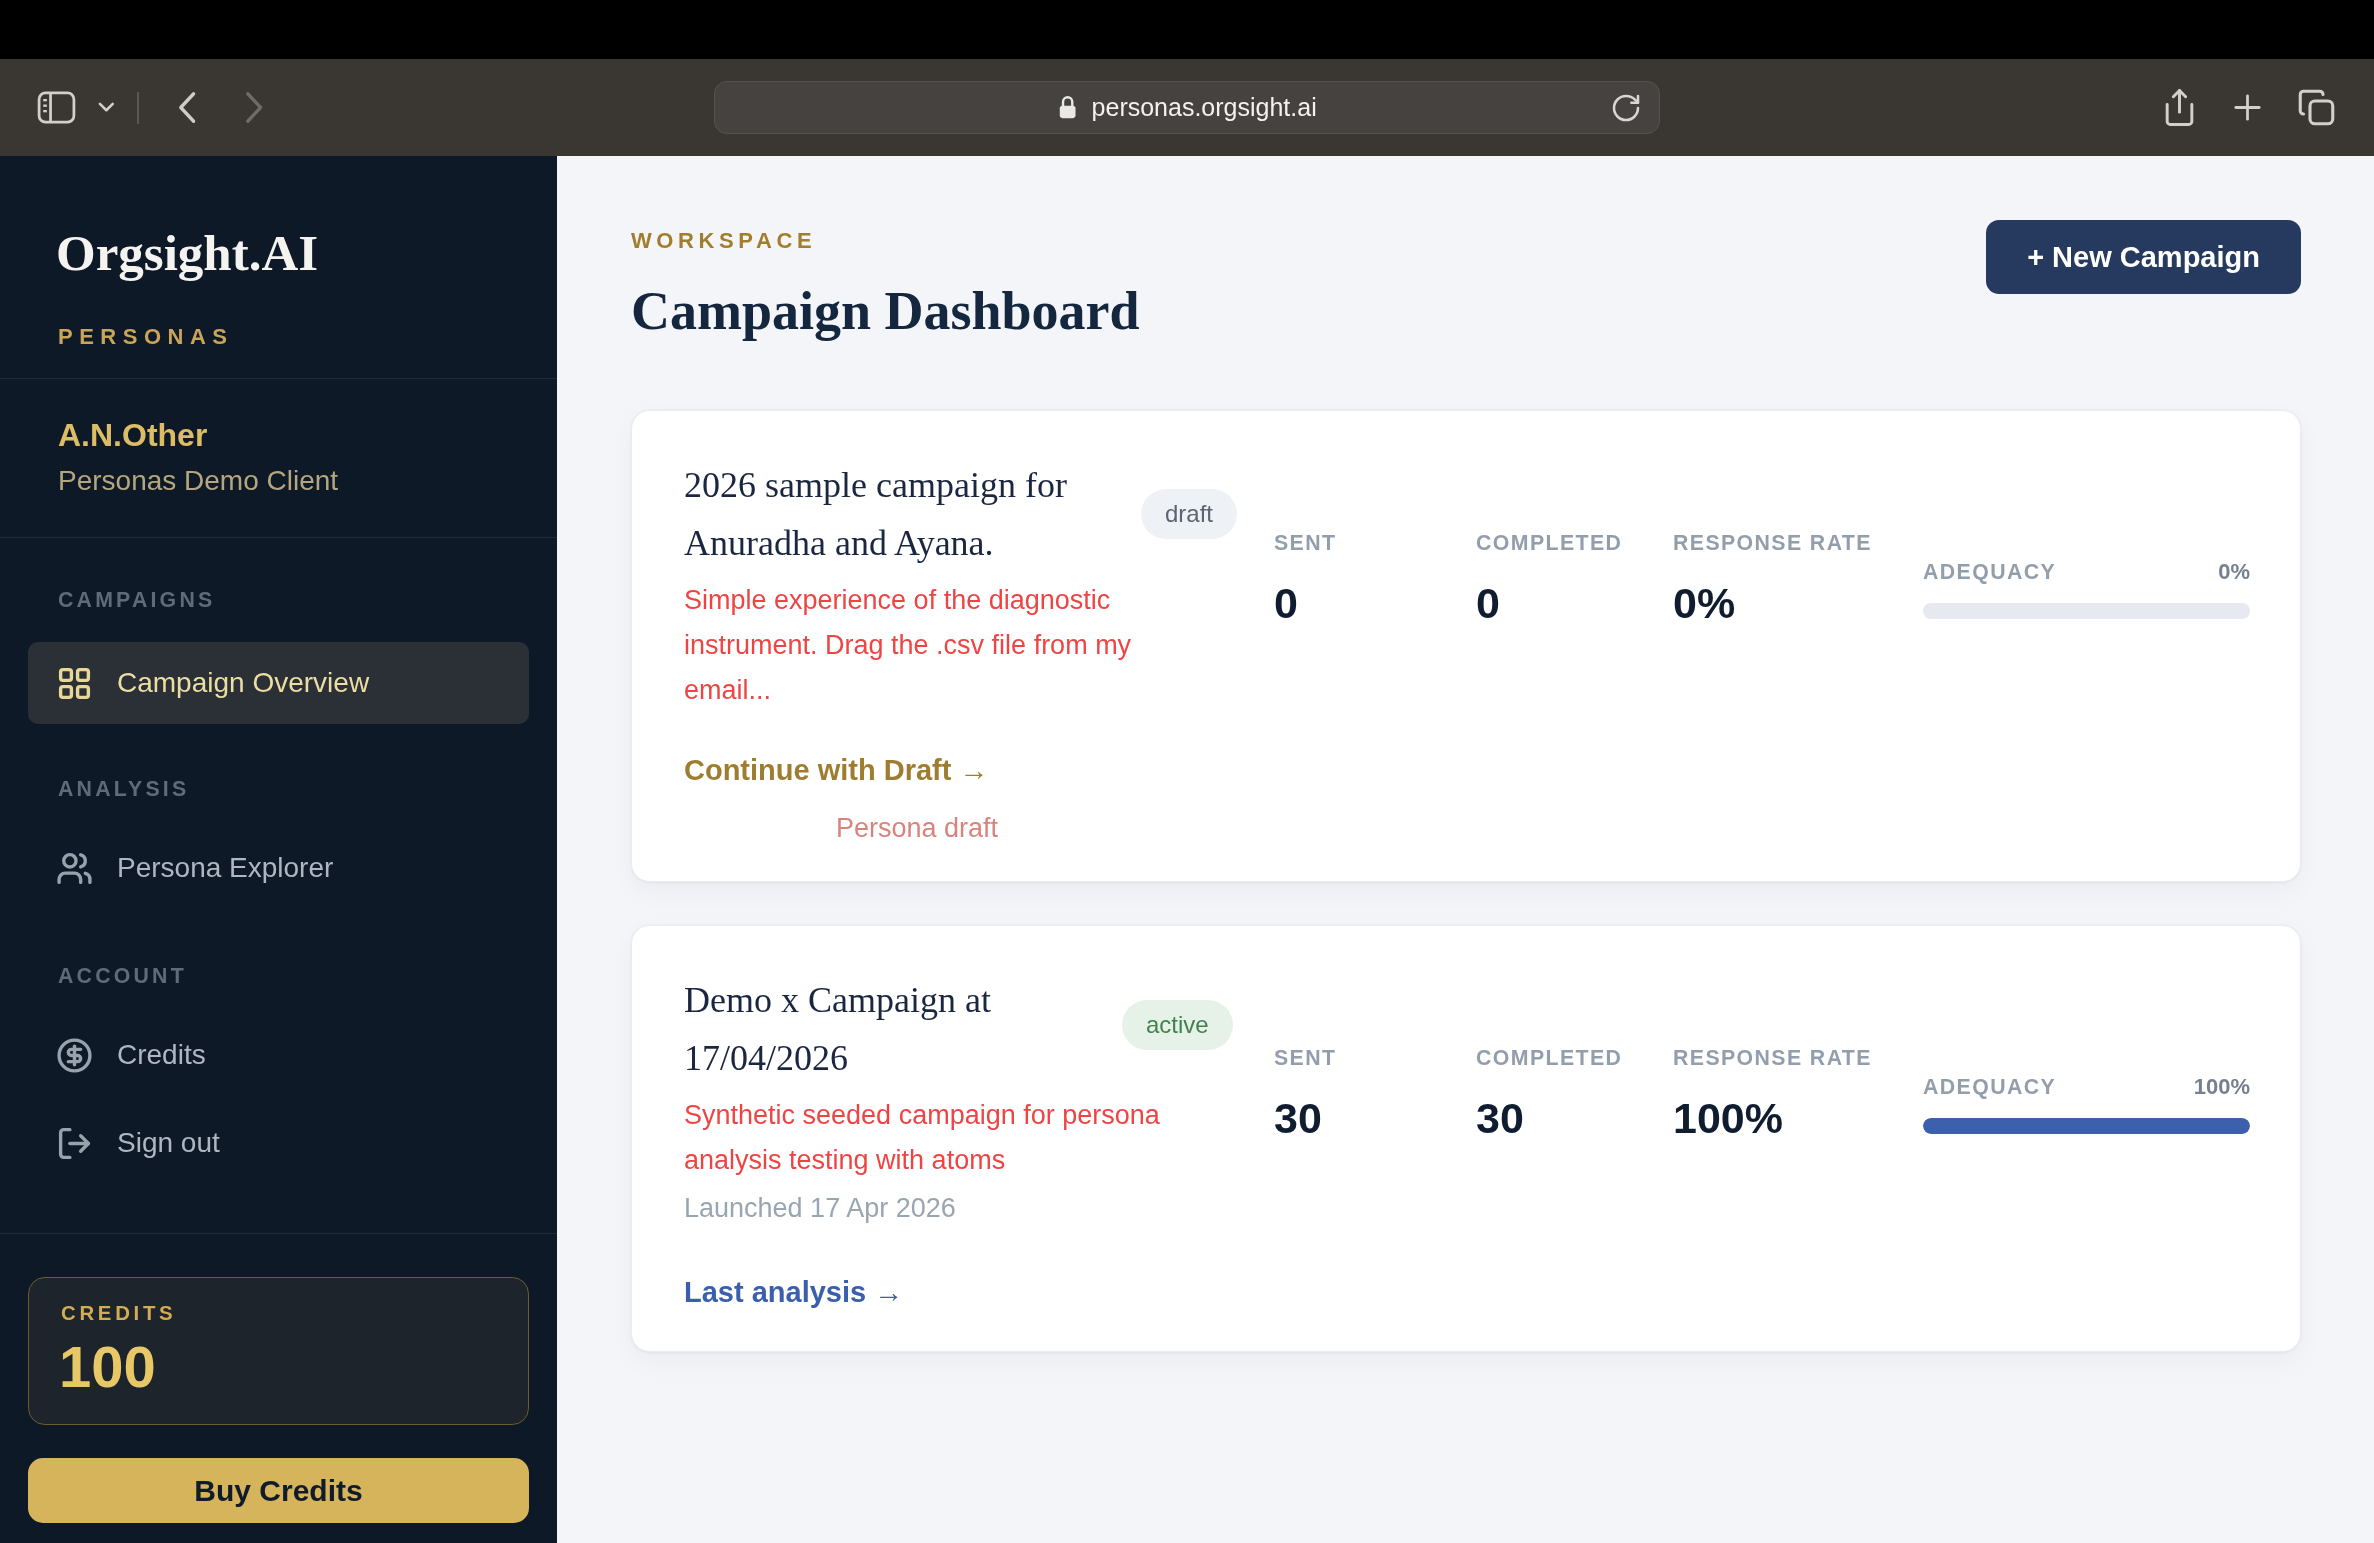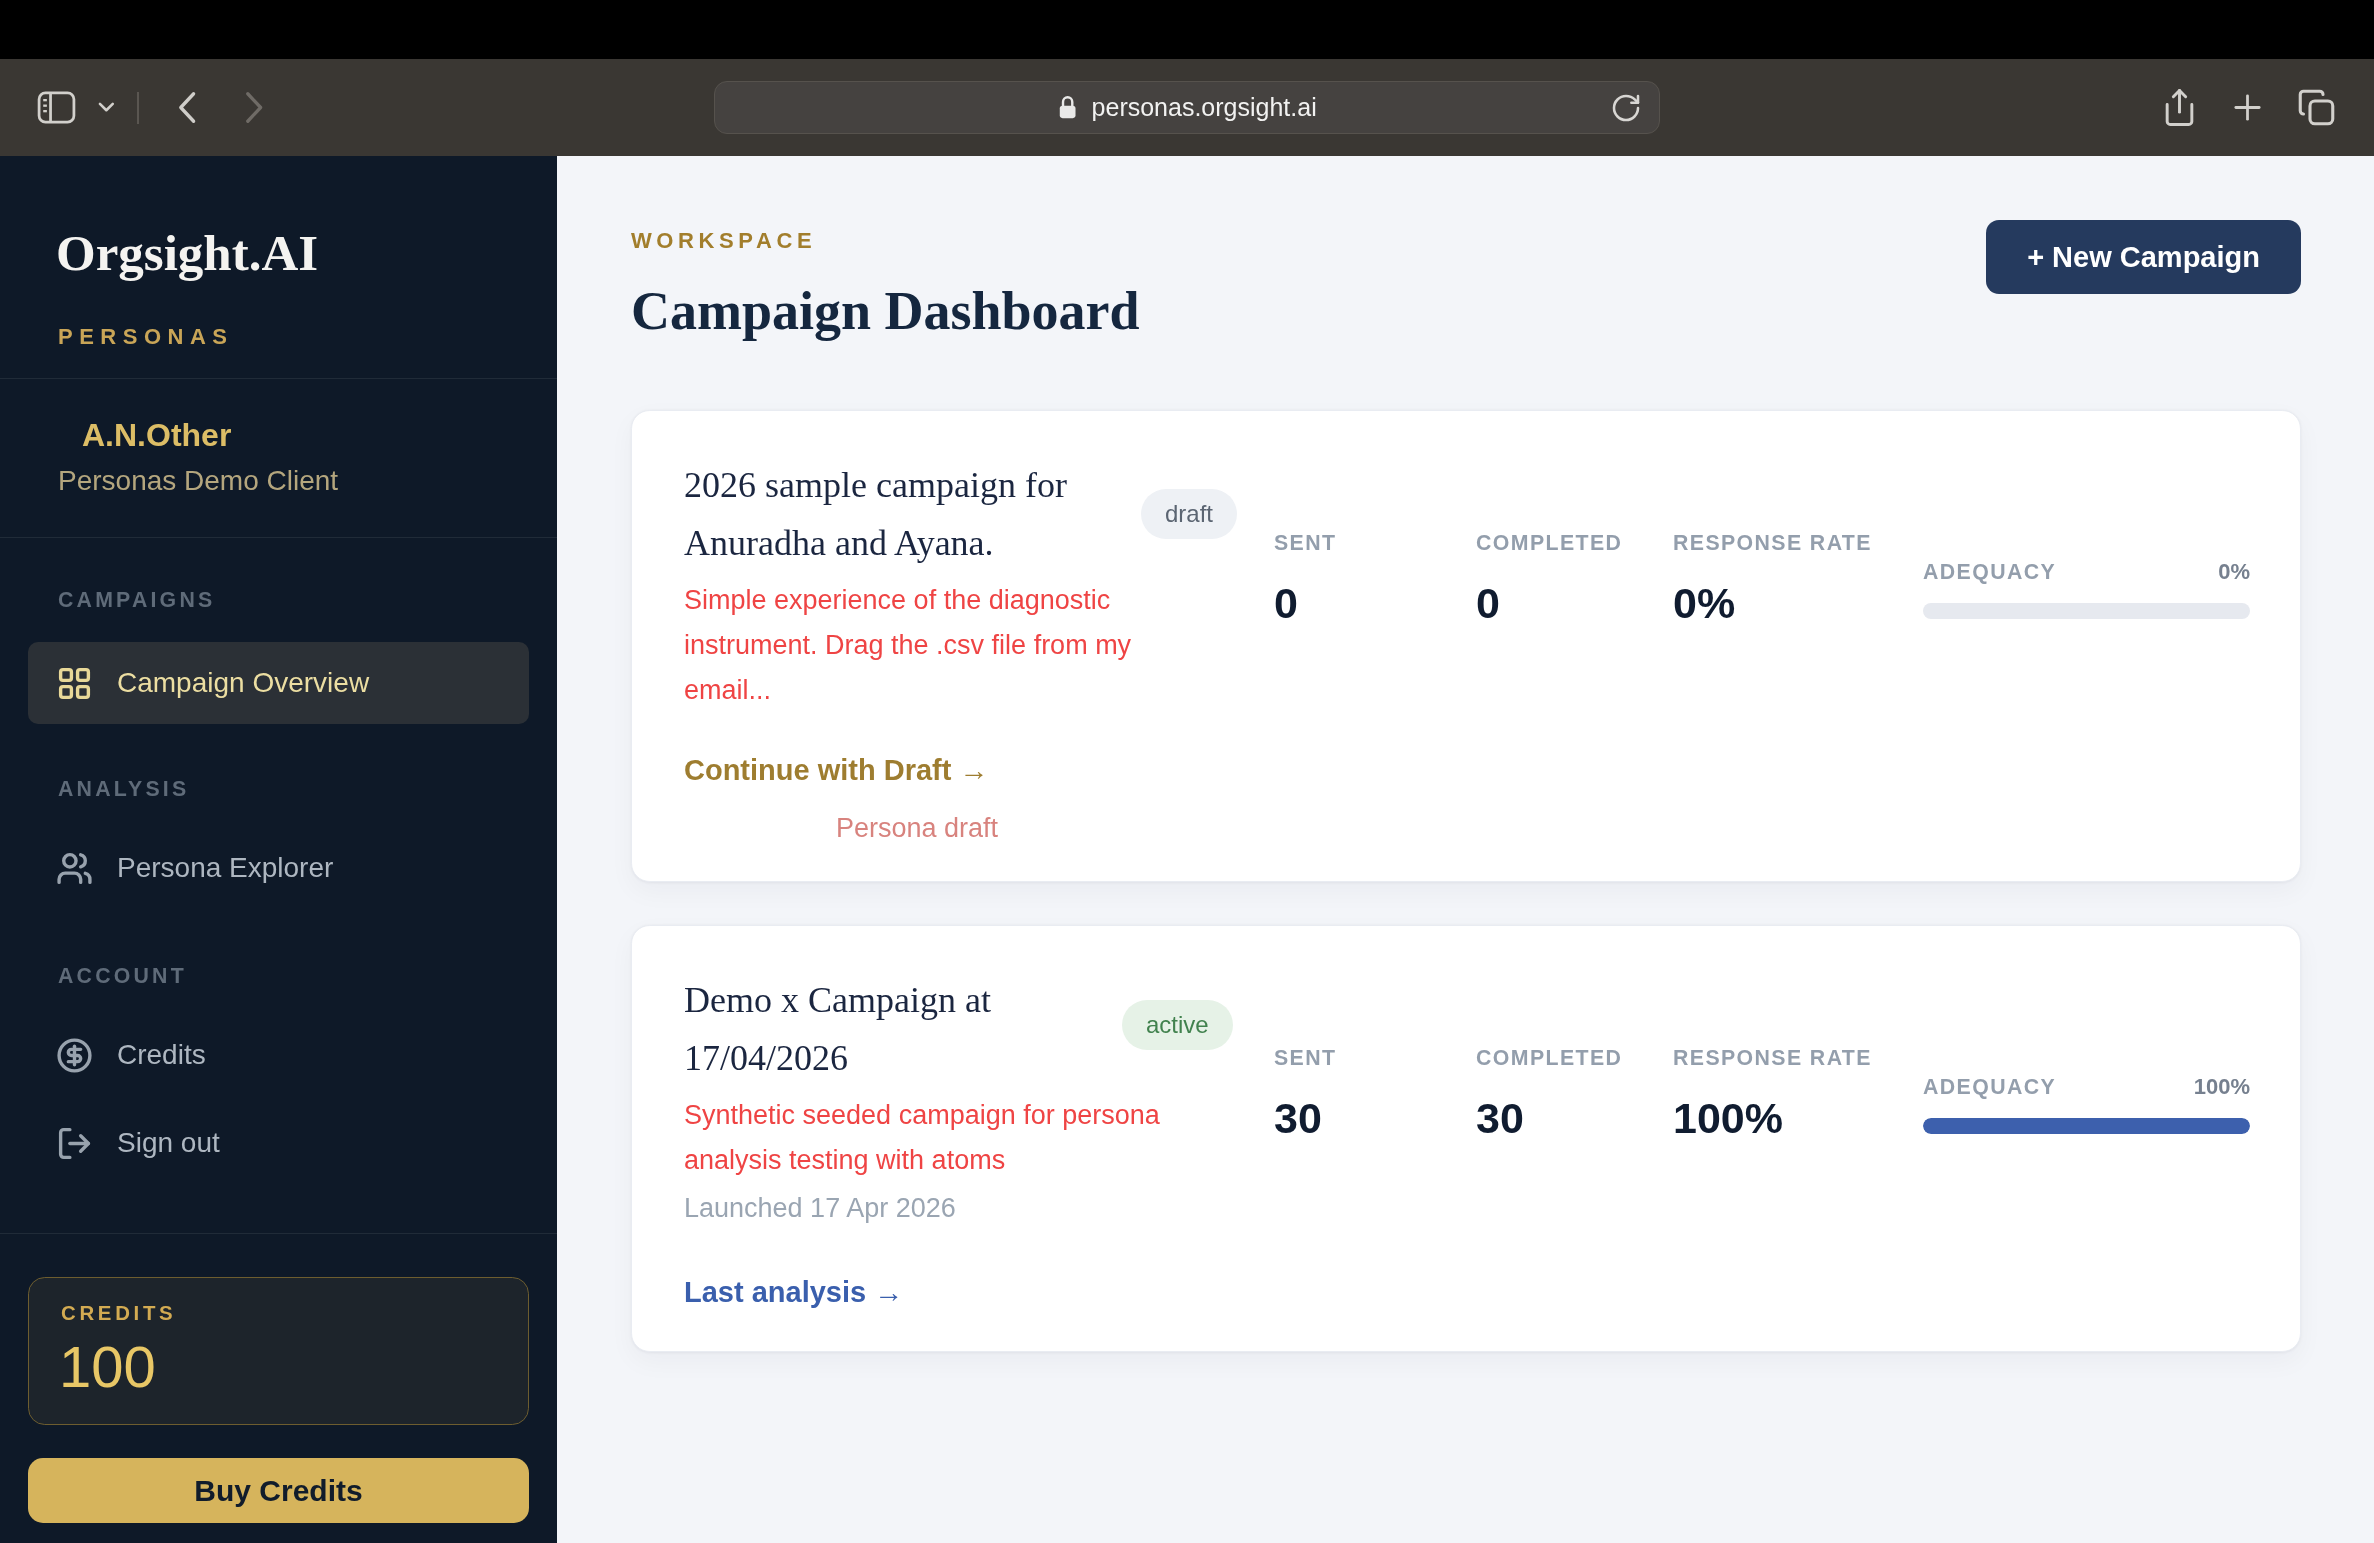--- a/index.html
+++ b/index.html
@@ -19,32 +19,32 @@
   .url-reload { position:absolute; right:16.7px; top:10.2px; color:#d8d6d3; }
 
   .app { display:flex; height:1387px; }
 
   
   .sidebar { position:relative; width:557px; flex:0 0 557px; background:#0e1928; }
   .sb-divider { position:absolute; left:0; right:0; height:0.9px; background:rgba(255,255,255,0.08); }
   .sb-logo { position:absolute; left:56px; top:65px; font-family:"Liberation Serif","DejaVu Serif",serif; font-weight:700;
     font-size:51px; line-height:65px; color:#f4f3f0; }
   .sb-product { position:absolute; left:58px; top:137px; font-size:22px; line-height:28px; letter-spacing:6.5px; font-weight:600; color:#c9a557;margin-top:30px; }
-  .sb-client-name { position:absolute; left:58px; top:260px; font-size:32px; line-height:39px; font-weight:700; color:#dcbd66;margin-left:24px; }
+  .sb-client-name { position:absolute; left:58px; top:260px; font-size:32px; line-height:39px; font-weight:700; color:#dcbd66; }
   .sb-client-desc { position:absolute; left:58px; top:307px; font-size:28px; line-height:35px; color:#b4a67e; }
   .sb-section { position:absolute; left:58px; font-size:21.3px; line-height:26px; font-weight:700; letter-spacing:3.2px; color:#5f6b79; }
   .sb-item { position:absolute; left:28px; right:28px; height:56px; display:flex; align-items:center; padding-left:28px; gap:24px;
     color:#aeb7c1; font-size:28px; border-radius:10px; cursor:default; }
   .sb-item .sb-icon { color:#98a2ad; display:flex; }
   .sb-item-active { top:486px; height:82px; background:#2b3036; color:#ecdea2; }
   .sb-item-active .sb-icon { color:#e8d898; }
   .credits-box { position:absolute; left:28px; right:28px; top:1121px; height:148px; background:#1d242b;
     border:1.9px solid #6d5d2f; border-radius:16.7px; }
   .credits-box-label { position:absolute; left:32px; top:24px; font-size:20.4px; letter-spacing:3.7px; font-weight:700; color:#d3ab52; }
-  .credits-box-value { position:absolute; left:30px; top:54px; font-size:58px; line-height:69px; font-weight:400; color:#e8c766; }
+  .credits-box-value { position:absolute; left:30px; top:54px; font-size:58px; line-height:69px; font-weight:700; color:#e8c766; }
   .buy-btn { position:absolute; left:28px; right:28px; top:1302px; height:65px; background:#d6b45c; border-radius:15px;
     display:flex; align-items:center; justify-content:center; font-size:30px; font-weight:700; color:#111c2b; cursor:pointer; }
 
   
   .main { position:relative; flex:1; background:#f3f5f9; }
   .eyebrow { position:absolute; left:74px; top:71px; font-size:22px; line-height:28px; font-weight:700; letter-spacing:4.6px; color:#a27e2c; }
   .page-title { position:absolute; left:74px; top:122px; font-family:"Liberation Serif","DejaVu Serif",serif; font-weight:600;
     font-size:54px; line-height:67px; color:#15273f; }
   .new-campaign-btn { position:absolute; right:74px; top:64px; height:74px; padding:16px 41px; background:#253a5e; border-radius:13px;
     display:flex; align-items:center; font-size:29px; font-weight:600; color:#ffffff; cursor:pointer; }

